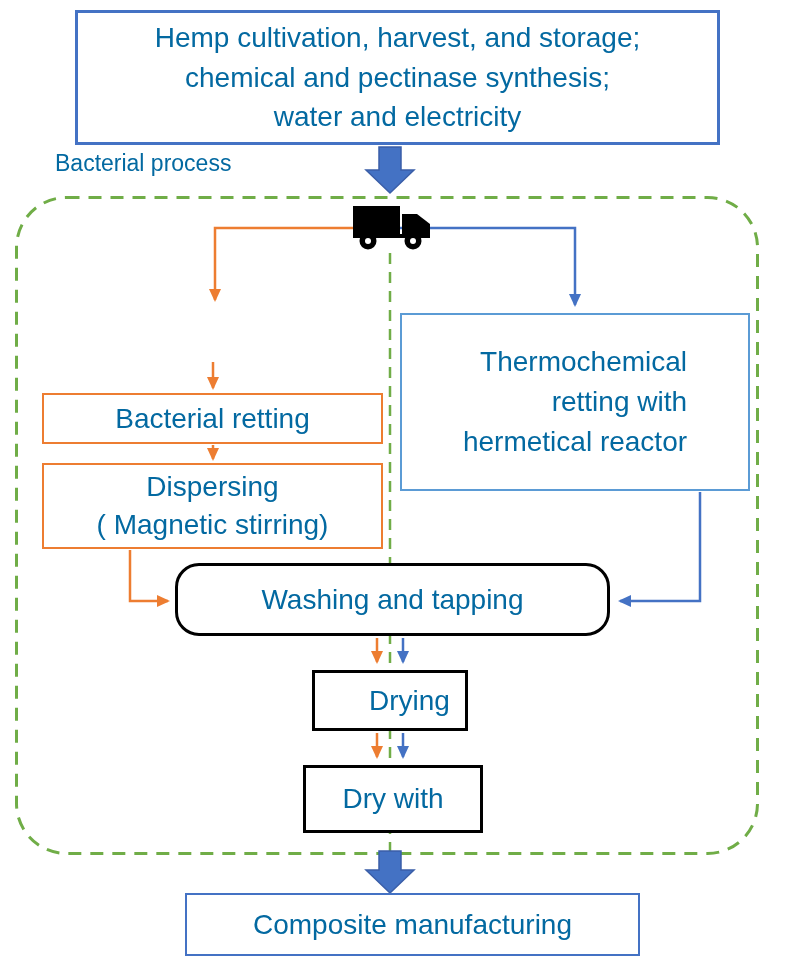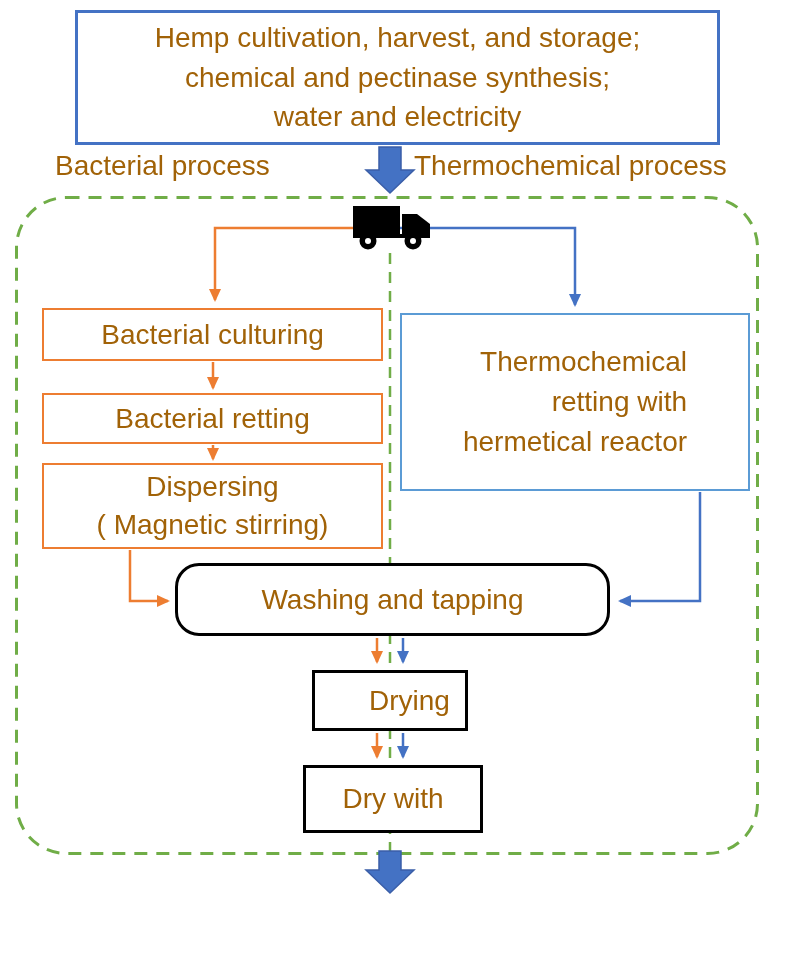--- a/index.html
+++ b/index.html
@@ -1,41 +1,41 @@
 <!DOCTYPE html>
 <html><head>
 <meta charset="utf-8">
 <style>
   html,body{margin:0;padding:0;background:#ffffff;}
   #canvas{
     position:relative;
     width:796px;height:970px;
     font-family:"Liberation Sans", sans-serif;
-    color:#a16207;
+    color:#0369a1;
     overflow:hidden;
     background:#fff;
   }
   #wires{position:absolute;left:0;top:0;width:796px;height:970px;}
   .node{
     position:absolute;
     display:flex;align-items:center;justify-content:center;
     text-align:center;
     background:#fff;
     font-size:28px;
     line-height:1.42;
     white-space:pre-line;
     box-sizing:border-box;
   }
   .blue-border{border:3px solid #4472C4;}
   .lightblue-border{border:2.5px solid #5B9BD5;}
   .orange-border{border:2.5px solid #ED7D31;}
   .black-border{border:3px solid #000;}
   .proc-label{
     position:absolute;
-    font-size:28px;
+    font-size:23px;
     white-space:nowrap;
   }
 </style>
 </head>
 <body>
 
 <div id="canvas">
 
   <svg id="wires" width="796" height="970" viewBox="0 0 796 970" xmlns="http://www.w3.org/2000/svg">
     <defs>
@@ -82,33 +82,32 @@
       <circle cx="60" cy="43" r="8.5" fill="#000"></circle>
       <circle cx="60" cy="43" r="3" fill="#fff"></circle>
     </g>
   </svg>
 
   <div class="node blue-border" style="left:75px;top:10px;width:645px;height:135px;">Hemp cultivation, harvest, and storage;
 chemical and pectinase synthesis;
 water and electricity</div>
 
   <div class="proc-label" style="left:55px;top:150px;">Bacterial process</div>
-  <div class="proc-label" style="left:414px;top:150px;">Thermochemical process</div>
 
-  <div class="node orange-border" style="left:42px;top:308px;width:341px;height:53px;">Bacterial culturing</div>
 
   <div class="node orange-border" style="left:42px;top:393px;width:341px;height:51px;">Bacterial retting</div>
 
   <div class="node orange-border" style="left:42px;top:463px;width:341px;height:86px;line-height:1.35;">Dispersing
 ( Magnetic stirring)</div>
 
   <div class="node lightblue-border" style="left:400px;top:313px;width:350px;height:178px;text-align:right;">Thermochemical
 retting  with
 hermetical reactor</div>
 
   <div class="node black-border" style="left:175px;top:563px;width:435px;height:73px;border-radius:24px;">Washing and tapping</div>
 
   <div class="node black-border" style="left:312px;top:670px;width:156px;height:61px;padding-left:39px;">Drying</div>
 
   <div class="node black-border" style="left:303px;top:765px;width:180px;height:68px;">Dry with</div>
 
+  <div class="node blue-border" style="left:185px;top:893px;width:455px;height:63px;border-width:2.5px;">Composite manufacturing</div>
 
 </div>
 
 </body></html>

